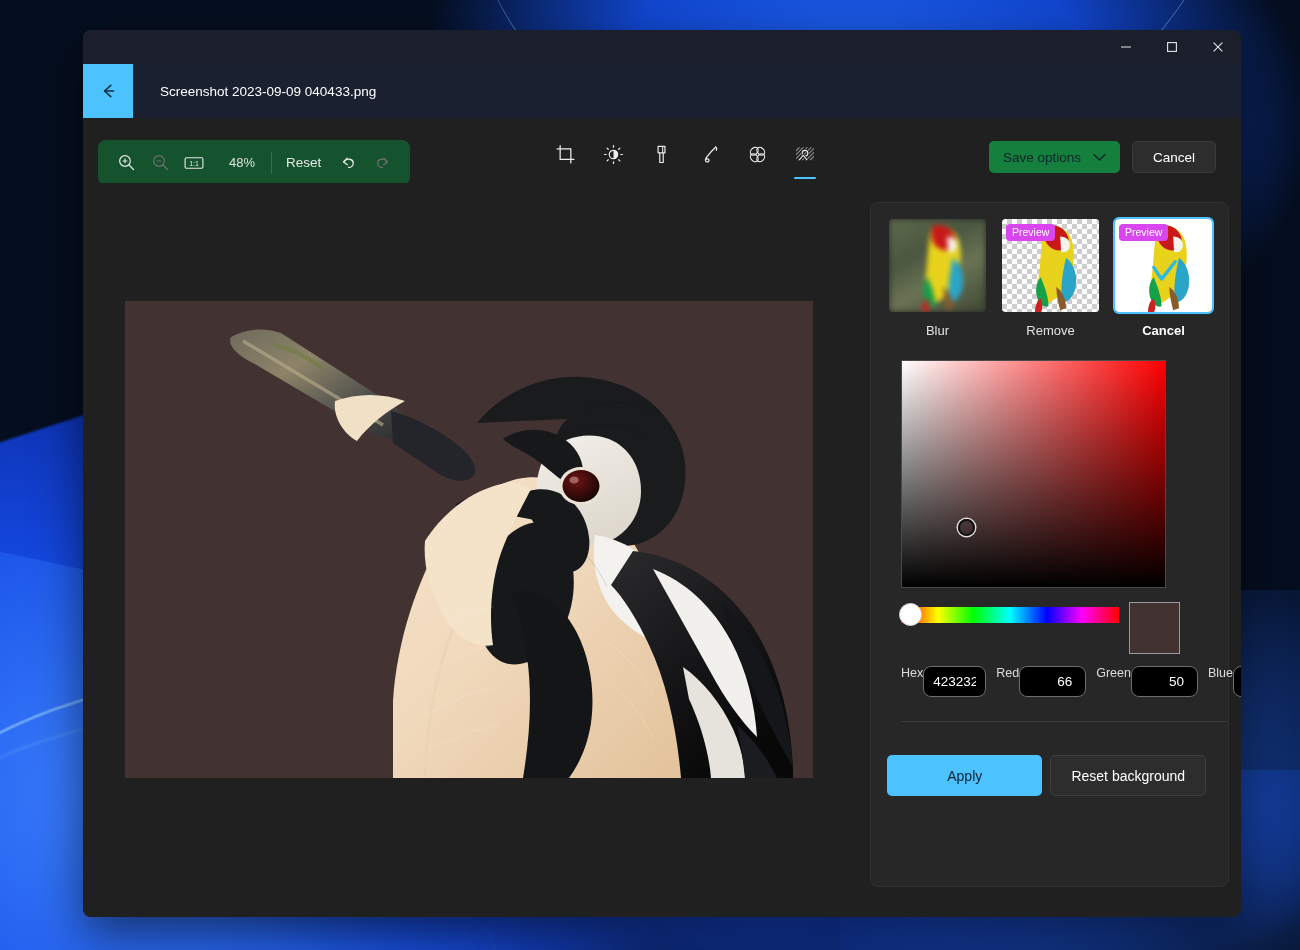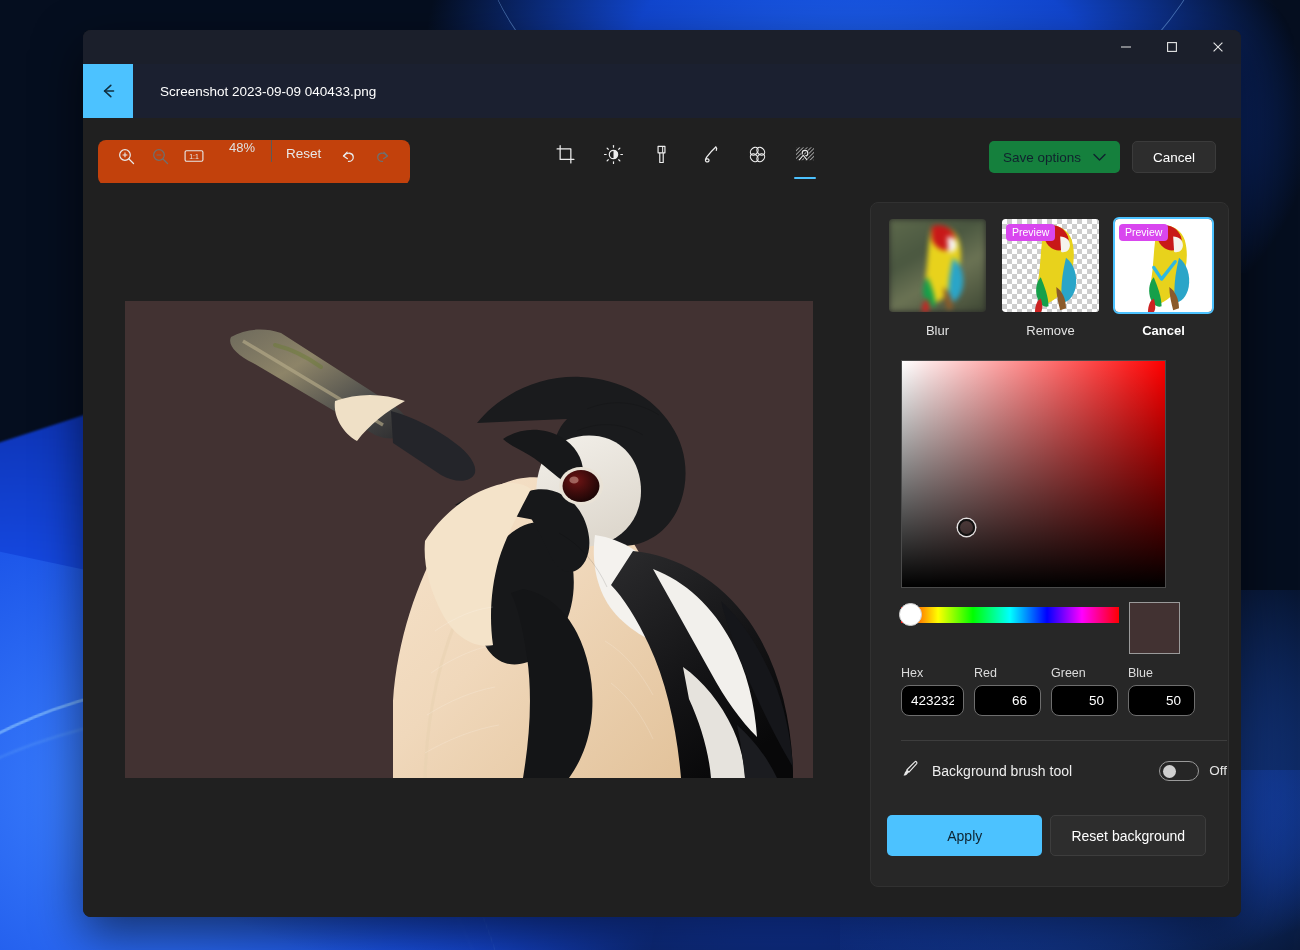--- a/index.html
+++ b/index.html
@@ -122,22 +122,22 @@
   
   .toolbar {
     position: relative;
     height: 65px;
     background: #202020;
   }
   .zoom-pill {
     position: absolute;
     left: 15px; top: 22px;
     height: 45px;
-    display: flex; 
-    background: #c2410c;
+    display: flex; align-items: center;
+    background: #14532d;
     border-radius: 8px;
     padding: 0 11px;
   }
   .tb-icon {
     width: 34px; height: 32px;
     display: flex; align-items: center; justify-content: center;
     border-radius: 5px;
     color: #e8e8e8;
   }
   .tb-icon.dim { color: #6f6f6f; }
@@ -347,21 +347,21 @@
     width: 51px; height: 52px;
     border: 1px solid #9a9a9a;
     background: #423232;
   }
 
   .field-row {
     display: flex;
     margin: 12px 0 0 14px;
     gap: 10px;
   }
-  .field { display: flex; flex-direction: column; }
+  .field { display: flex; flex-direction: row; }
   .field-label { color: #dcdcdc; font-size: 12.5px; margin-bottom: 5px; }
   .field-input {
     background: #000000;
     border: 1px solid #6e6e6e;
     border-radius: 8px;
     color: #ffffff;
     font-family: inherit;
     font-size: 13.5px;
     height: 31px;
     padding: 0 9px;
@@ -795,35 +795,20 @@
               <input class="field-input f-num" value="50" style="">
             </div>
             <div class="field">
               <div class="field-label">Blue</div>
               <input class="field-input f-num" value="50" style="">
             </div>
           </div>
 
           <div class="divider"></div>
 
-          <div class="brush-row">
-            <span>
-              <svg width="19" height="19" viewBox="0 0 20 20">
-                <path d="M15.8 2.6 C16.8 3.4 17 4.4 16.3 5.2 L8.4 13.8 L6.1 11.6 L14.3 3.2 C15 2.4 15.2 2.2 15.8 2.6 Z" fill="none" stroke="#e8e8e8" stroke-width="1.2" stroke-linejoin="round"></path>
-                <path d="M6.1 11.6 L8.4 13.8 L6.2 16.4 C5.2 17.6 3.4 17.8 2.6 17 C3.8 16.4 3.6 14.6 4.4 13.6 Z" fill="#e8e8e8"></path>
-              </svg>
-            </span>
-            <span class="brush-label">Background brush tool</span>
-            <span class="toggle-wrap">
-              <span class="toggle">
-                <span class="toggle-knob"></span>
-              </span>
-              <span class="toggle-state">Off</span>
-            </span>
-          </div>
 
           <div class="btn-row">
             <button class="apply-btn">Apply</button>
             <button class="resetbg-btn">Reset background</button>
           </div>
 
         </div>
       </div>
     </div>
   </div>

